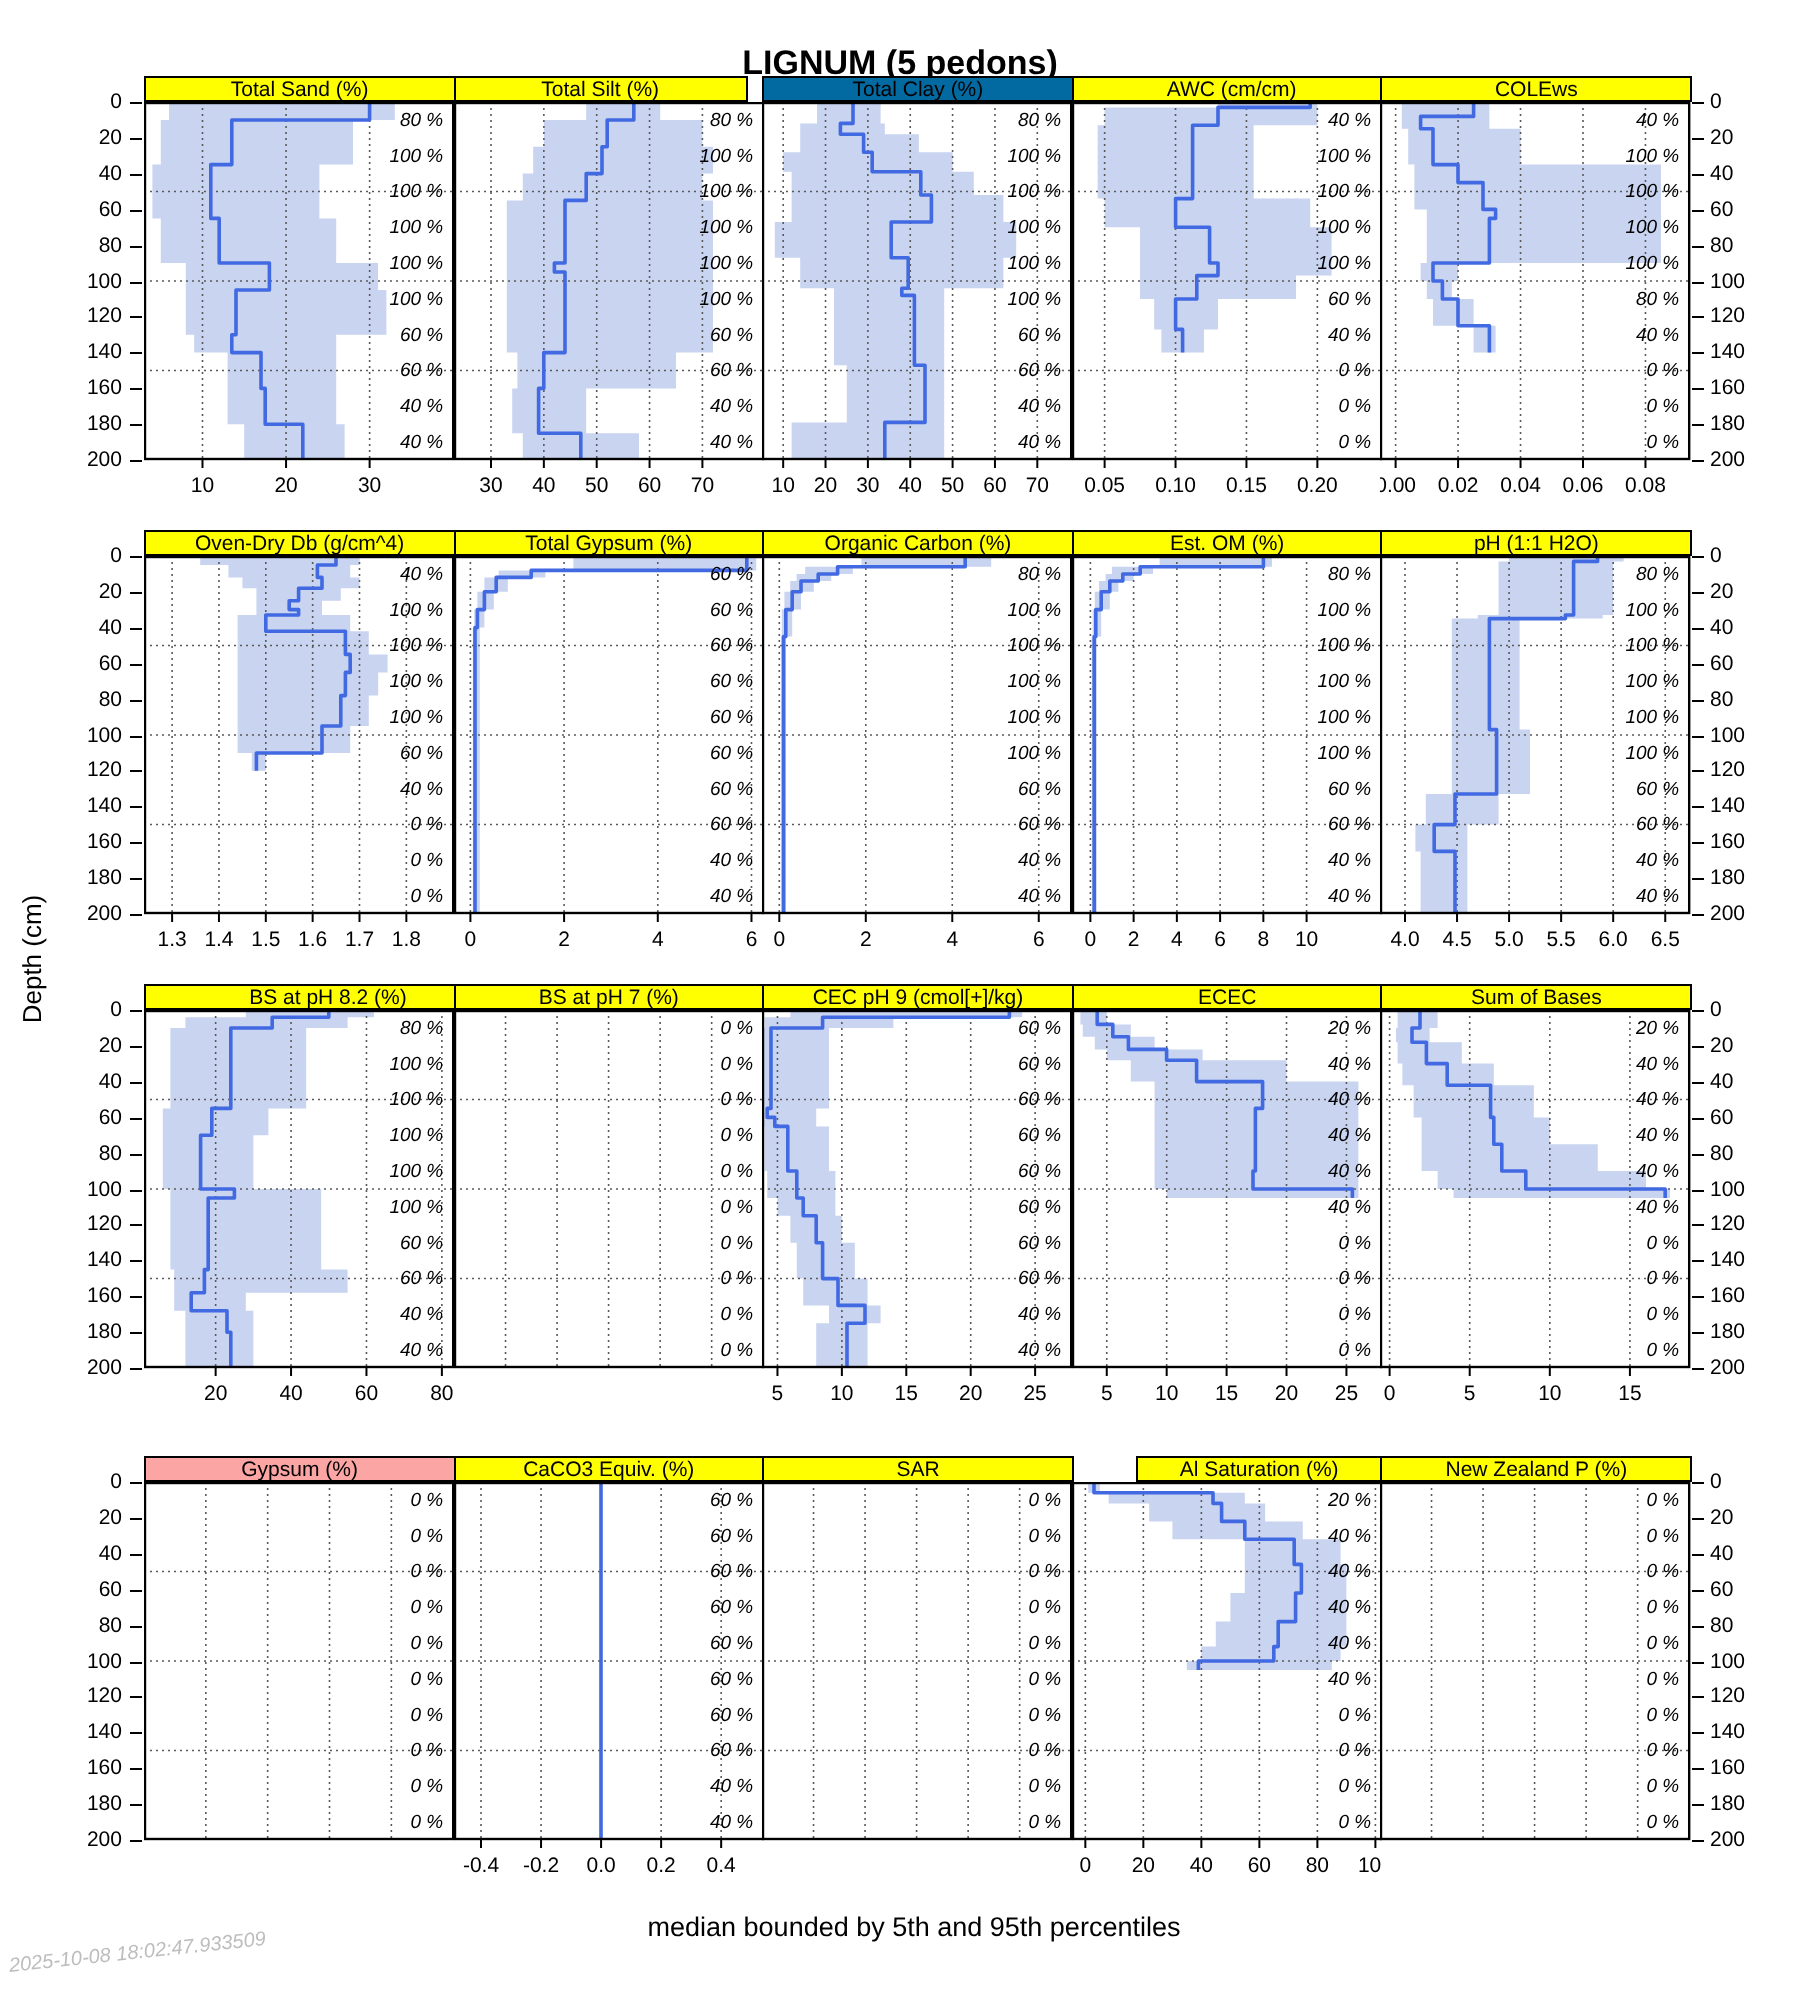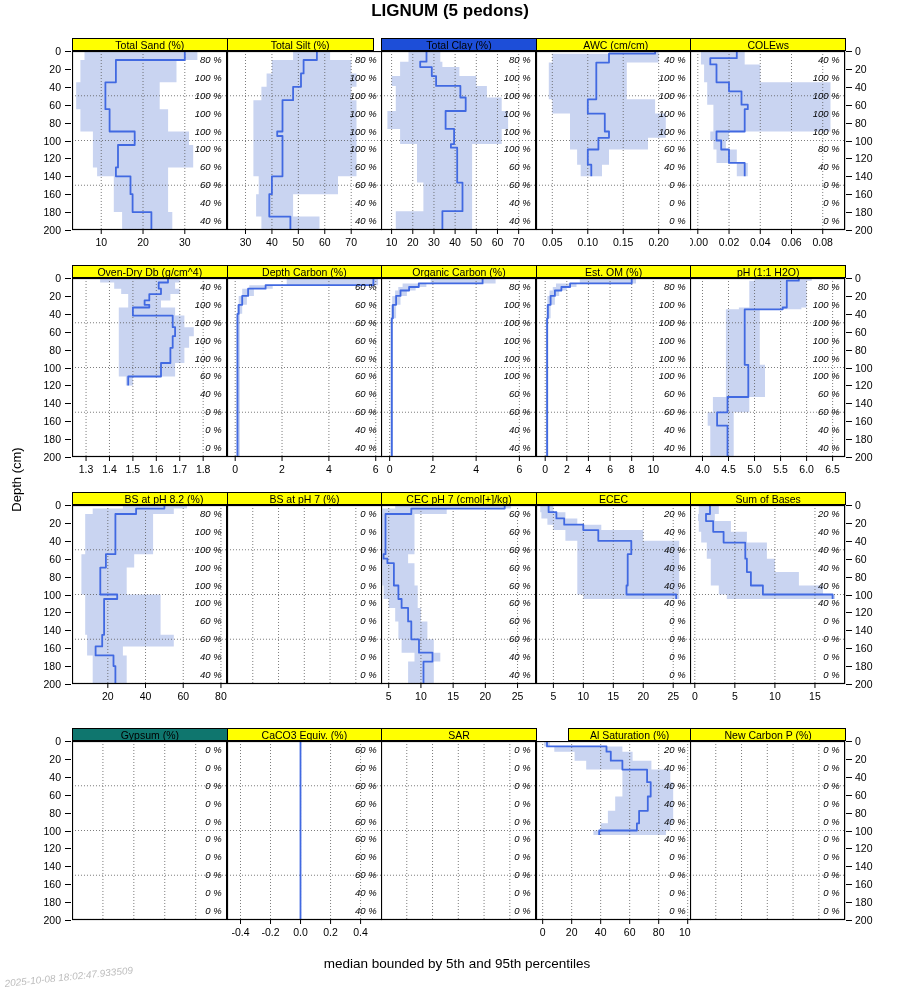--- a/index.html
+++ b/index.html
@@ -1,18 +1,18 @@
 <!DOCTYPE html>
 <html><head>
 <meta charset="utf-8">
 <style>
   html,body{margin:0;padding:0;background:#ffffff;}
   body{width:900px;height:1000px;position:relative;overflow:hidden;
        font-family:"Liberation Sans","DejaVu Sans",sans-serif;color:#000;}
-  #figure-title{position:absolute;top:1px;left:0;right:0;text-align:center;
+  #figure-title{position:absolute;top:22px;left:0;right:0;text-align:center;
        font-size:17px;font-weight:bold;}
   #caption{position:absolute;top:956px;left:14px;right:0;text-align:center;font-size:13.5px;}
   #watermark{position:absolute;top:978px;left:4px;font-size:10px;font-style:italic;
        color:#bdbdbd;transform:rotate(-6deg);transform-origin:left top;white-space:nowrap;}
   #depth-axis-title{position:absolute;left:-34px;top:472px;width:100px;text-align:center;
        font-size:13px;transform:rotate(-90deg);}
   .panel{position:absolute;}
   .strip{height:13px;background:#ffff00;border:1px solid #000;box-sizing:border-box;
        text-align:center;font-size:10.5px;line-height:12px;overflow:hidden;white-space:nowrap;}
   .panel svg{display:block;}
@@ -88,21 +88,21 @@
         <text x="44.92649572649573" y="195" text-anchor="middle" font-size="10.5" fill="#000">40</text>
         <line x1="71.35384615384615" y1="179" x2="71.35384615384615" y2="183" stroke="#000" stroke-width="1"></line>
         <text x="71.35384615384615" y="195" text-anchor="middle" font-size="10.5" fill="#000">50</text>
         <line x1="97.78119658119657" y1="179" x2="97.78119658119657" y2="183" stroke="#000" stroke-width="1"></line>
         <text x="97.78119658119657" y="195" text-anchor="middle" font-size="10.5" fill="#000">60</text>
         <line x1="124.20854700854701" y1="179" x2="124.20854700854701" y2="183" stroke="#000" stroke-width="1"></line>
         <text x="124.20854700854701" y="195" text-anchor="middle" font-size="10.5" fill="#000">70</text>
       </svg>
     </div>
     <div class="panel" style="left: 381.2px; top: 38px; width: 155.6px;">
-      <div class="strip" style="background: #1d4ed8;">Total Clay (%)</div>
+      <div class="strip" style="background: #0369a1;">Total Clay (%)</div>
       <svg width="155.6" height="205" viewBox="0 0 155.6 205">
         <polygon points="59.3,0.0 59.3,10.7 61.4,10.7 61.4,16.1 78.4,16.1 78.4,25.1 95.3,25.1 95.3,34.9 105.9,34.9 105.9,46.5 120.7,46.5 120.7,60.0 127.1,60.0 127.1,77.9 120.7,77.9 120.7,93.1 91.1,93.1 91.1,96.7 91.1,96.7 91.1,131.6 91.1,131.6 91.1,160.2 91.1,160.2 91.1,179.0 14.8,179.0 14.8,160.2 42.4,160.2 42.4,131.6 36.0,131.6 36.0,96.7 36.0,96.7 36.0,93.1 19.1,93.1 19.1,77.9 6.4,77.9 6.4,60.0 14.8,60.0 14.8,46.5 14.8,46.5 14.8,34.9 10.6,34.9 10.6,25.1 19.1,25.1 19.1,16.1 19.1,16.1 19.1,10.7 27.5,10.7 27.5,0.0" fill="#c9d4f1" stroke="none"></polygon>
         <line x1="10.58904109589041" y1="0" x2="10.58904109589041" y2="179" stroke="#595959" stroke-width="0.8" stroke-dasharray="1,2"></line>
         <line x1="31.76712328767123" y1="0" x2="31.76712328767123" y2="179" stroke="#595959" stroke-width="0.8" stroke-dasharray="1,2"></line>
         <line x1="52.94520547945205" y1="0" x2="52.94520547945205" y2="179" stroke="#595959" stroke-width="0.8" stroke-dasharray="1,2"></line>
         <line x1="74.12328767123287" y1="0" x2="74.12328767123287" y2="179" stroke="#595959" stroke-width="0.8" stroke-dasharray="1,2"></line>
         <line x1="95.3013698630137" y1="0" x2="95.3013698630137" y2="179" stroke="#595959" stroke-width="0.8" stroke-dasharray="1,2"></line>
         <line x1="116.47945205479452" y1="0" x2="116.47945205479452" y2="179" stroke="#595959" stroke-width="0.8" stroke-dasharray="1,2"></line>
         <line x1="137.65753424657535" y1="0" x2="137.65753424657535" y2="179" stroke="#595959" stroke-width="0.8" stroke-dasharray="1,2"></line>
         <line x1="0" y1="0" x2="154.6" y2="0" stroke="#595959" stroke-width="0.8" stroke-dasharray="1,2"></line>
@@ -246,21 +246,21 @@
         <text x="60.903030303030306" y="195" text-anchor="middle" font-size="10.5" fill="#000">1.5</text>
         <line x1="84.32727272727276" y1="179" x2="84.32727272727276" y2="183" stroke="#000" stroke-width="1"></line>
         <text x="84.32727272727276" y="195" text-anchor="middle" font-size="10.5" fill="#000">1.6</text>
         <line x1="107.75151515151515" y1="179" x2="107.75151515151515" y2="183" stroke="#000" stroke-width="1"></line>
         <text x="107.75151515151515" y="195" text-anchor="middle" font-size="10.5" fill="#000">1.7</text>
         <line x1="131.1757575757576" y1="179" x2="131.1757575757576" y2="183" stroke="#000" stroke-width="1"></line>
         <text x="131.1757575757576" y="195" text-anchor="middle" font-size="10.5" fill="#000">1.8</text>
       </svg>
     </div>
     <div class="panel" style="left: 226.6px; top: 265px; width: 155.6px;">
-      <div class="strip" style="background: rgb(255, 255, 0);">Depth Carbon (%)</div>
+      <div class="strip" style="background: rgb(255, 255, 0);">Total Gypsum (%)</div>
       <svg width="155.6" height="205" viewBox="0 0 155.6 205">
         <polygon points="151.1,0.0 151.1,7.2 45.7,7.2 45.7,10.7 26.9,10.7 26.9,17.9 19.9,17.9 19.9,26.8 15.2,26.8 15.2,35.8 12.9,35.8 12.9,179.0 9.4,179.0 9.4,35.8 10.1,35.8 10.1,26.8 11.7,26.8 11.7,17.9 15.2,17.9 15.2,10.7 22.3,10.7 22.3,7.2 59.7,7.2 59.7,0.0" fill="#c9d4f1" stroke="none"></polygon>
         <line x1="8.19848484848485" y1="0" x2="8.19848484848485" y2="179" stroke="#595959" stroke-width="0.8" stroke-dasharray="1,2"></line>
         <line x1="55.0469696969697" y1="0" x2="55.0469696969697" y2="179" stroke="#595959" stroke-width="0.8" stroke-dasharray="1,2"></line>
         <line x1="101.89545454545454" y1="0" x2="101.89545454545454" y2="179" stroke="#595959" stroke-width="0.8" stroke-dasharray="1,2"></line>
         <line x1="148.7439393939394" y1="0" x2="148.7439393939394" y2="179" stroke="#595959" stroke-width="0.8" stroke-dasharray="1,2"></line>
         <line x1="0" y1="0" x2="154.6" y2="0" stroke="#595959" stroke-width="0.8" stroke-dasharray="1,2"></line>
         <line x1="0" y1="44.75" x2="154.6" y2="44.75" stroke="#595959" stroke-width="0.8" stroke-dasharray="1,2"></line>
         <line x1="0" y1="89.5" x2="154.6" y2="89.5" stroke="#595959" stroke-width="0.8" stroke-dasharray="1,2"></line>
         <line x1="0" y1="134.25" x2="154.6" y2="134.25" stroke="#595959" stroke-width="0.8" stroke-dasharray="1,2"></line>
@@ -459,21 +459,21 @@
         <text x="149.6" y="83.55" text-anchor="end" font-size="9.5" font-style="italic" fill="#000">0 %</text>
         <text x="149.6" y="101.45" text-anchor="end" font-size="9.5" font-style="italic" fill="#000">0 %</text>
         <text x="149.6" y="119.35000000000001" text-anchor="end" font-size="9.5" font-style="italic" fill="#000">0 %</text>
         <text x="149.6" y="137.25" text-anchor="end" font-size="9.5" font-style="italic" fill="#000">0 %</text>
         <text x="149.6" y="155.15" text-anchor="end" font-size="9.5" font-style="italic" fill="#000">0 %</text>
         <text x="149.6" y="173.04999999999998" text-anchor="end" font-size="9.5" font-style="italic" fill="#000">0 %</text>
         <rect x="0.5" y="0.5" width="154.1" height="178" fill="none" stroke="#000000" stroke-width="1.2"></rect>
       </svg>
     </div>
     <div class="panel" style="left: 381.2px; top: 492px; width: 155.6px;">
-      <div class="strip" style="background: rgb(255, 255, 0);">CEC pH 7 (cmol[+]/kg)</div>
+      <div class="strip" style="background: rgb(255, 255, 0);">CEC pH 9 (cmol[+]/kg)</div>
       <svg width="155.6" height="205" viewBox="0 0 155.6 205">
         <polygon points="130.1,0.0 130.1,3.6 65.7,3.6 65.7,9.0 33.5,9.0 33.5,49.2 27.1,49.2 27.1,53.7 27.1,53.7 27.1,58.2 33.5,58.2 33.5,80.5 36.7,80.5 36.7,94.0 36.7,94.0 36.7,102.9 39.9,102.9 39.9,116.4 46.4,116.4 46.4,134.3 52.8,134.3 52.8,147.7 59.3,147.7 59.3,156.6 52.8,156.6 52.8,179.0 27.1,179.0 27.1,156.6 33.5,156.6 33.5,147.7 20.6,147.7 20.6,134.3 17.4,134.3 17.4,116.4 14.2,116.4 14.2,102.9 7.7,102.9 7.7,94.0 2.6,94.0 2.6,80.5 1.3,80.5 1.3,58.2 0.6,58.2 0.6,53.7 0.6,53.7 0.6,49.2 0.6,49.2 0.6,9.0 1.3,9.0 1.3,3.6 14.2,3.6 14.2,0.0" fill="#c9d4f1" stroke="none"></polygon>
         <line x1="7.730000000000001" y1="0" x2="7.730000000000001" y2="179" stroke="#595959" stroke-width="0.8" stroke-dasharray="1,2"></line>
         <line x1="39.93833333333333" y1="0" x2="39.93833333333333" y2="179" stroke="#595959" stroke-width="0.8" stroke-dasharray="1,2"></line>
         <line x1="72.14666666666666" y1="0" x2="72.14666666666666" y2="179" stroke="#595959" stroke-width="0.8" stroke-dasharray="1,2"></line>
         <line x1="104.35499999999999" y1="0" x2="104.35499999999999" y2="179" stroke="#595959" stroke-width="0.8" stroke-dasharray="1,2"></line>
         <line x1="136.56333333333333" y1="0" x2="136.56333333333333" y2="179" stroke="#595959" stroke-width="0.8" stroke-dasharray="1,2"></line>
         <line x1="0" y1="0" x2="154.6" y2="0" stroke="#595959" stroke-width="0.8" stroke-dasharray="1,2"></line>
         <line x1="0" y1="44.75" x2="154.6" y2="44.75" stroke="#595959" stroke-width="0.8" stroke-dasharray="1,2"></line>
         <line x1="0" y1="89.5" x2="154.6" y2="89.5" stroke="#595959" stroke-width="0.8" stroke-dasharray="1,2"></line>
@@ -570,21 +570,21 @@
         <text x="4.8062176165803105" y="195" text-anchor="middle" font-size="10.5" fill="#000">0</text>
         <line x1="44.858031088082896" y1="179" x2="44.858031088082896" y2="183" stroke="#000" stroke-width="1"></line>
         <text x="44.858031088082896" y="195" text-anchor="middle" font-size="10.5" fill="#000">5</text>
         <line x1="84.90984455958548" y1="179" x2="84.90984455958548" y2="183" stroke="#000" stroke-width="1"></line>
         <text x="84.90984455958548" y="195" text-anchor="middle" font-size="10.5" fill="#000">10</text>
         <line x1="124.96165803108808" y1="179" x2="124.96165803108808" y2="183" stroke="#000" stroke-width="1"></line>
         <text x="124.96165803108808" y="195" text-anchor="middle" font-size="10.5" fill="#000">15</text>
       </svg>
     </div>
     <div class="panel" style="left: 72px; top: 728px; width: 155.6px;">
-      <div class="strip" style="background: #0f766e;">Gypsum (%)</div>
+      <div class="strip" style="background: #fca5a5;">Gypsum (%)</div>
       <svg width="155.6" height="205" viewBox="0 0 155.6 205">
         <line x1="30.92" y1="0" x2="30.92" y2="179" stroke="#595959" stroke-width="0.8" stroke-dasharray="1,2"></line>
         <line x1="61.84" y1="0" x2="61.84" y2="179" stroke="#595959" stroke-width="0.8" stroke-dasharray="1,2"></line>
         <line x1="92.75999999999999" y1="0" x2="92.75999999999999" y2="179" stroke="#595959" stroke-width="0.8" stroke-dasharray="1,2"></line>
         <line x1="123.68" y1="0" x2="123.68" y2="179" stroke="#595959" stroke-width="0.8" stroke-dasharray="1,2"></line>
         <line x1="0" y1="0" x2="154.6" y2="0" stroke="#595959" stroke-width="0.8" stroke-dasharray="1,2"></line>
         <line x1="0" y1="44.75" x2="154.6" y2="44.75" stroke="#595959" stroke-width="0.8" stroke-dasharray="1,2"></line>
         <line x1="0" y1="89.5" x2="154.6" y2="89.5" stroke="#595959" stroke-width="0.8" stroke-dasharray="1,2"></line>
         <line x1="0" y1="134.25" x2="154.6" y2="134.25" stroke="#595959" stroke-width="0.8" stroke-dasharray="1,2"></line>
         <line x1="0" y1="178.5" x2="154.6" y2="178.5" stroke="#595959" stroke-width="0.8" stroke-dasharray="1,2"></line>
@@ -699,21 +699,21 @@
         <text x="64.68255159474671" y="195" text-anchor="middle" font-size="10.5" fill="#000">40</text>
         <line x1="93.68818011257035" y1="179" x2="93.68818011257035" y2="183" stroke="#000" stroke-width="1"></line>
         <text x="93.68818011257035" y="195" text-anchor="middle" font-size="10.5" fill="#000">60</text>
         <line x1="122.69380863039399" y1="179" x2="122.69380863039399" y2="183" stroke="#000" stroke-width="1"></line>
         <text x="122.69380863039399" y="195" text-anchor="middle" font-size="10.5" fill="#000">80</text>
         <line x1="151.69943714821764" y1="179" x2="151.69943714821764" y2="183" stroke="#000" stroke-width="1"></line>
         <text x="151.69943714821764" y="195" text-anchor="middle" font-size="10.5" fill="#000">100</text>
       </svg>
     </div>
     <div class="panel" style="left: 690.4px; top: 728px; width: 155.6px;">
-      <div class="strip" style="background: rgb(255, 255, 0);">New Carbon P (%)</div>
+      <div class="strip" style="background: rgb(255, 255, 0);">New Zealand P (%)</div>
       <svg width="155.6" height="205" viewBox="0 0 155.6 205">
         <line x1="25.766666666666666" y1="0" x2="25.766666666666666" y2="179" stroke="#595959" stroke-width="0.8" stroke-dasharray="1,2"></line>
         <line x1="51.53333333333333" y1="0" x2="51.53333333333333" y2="179" stroke="#595959" stroke-width="0.8" stroke-dasharray="1,2"></line>
         <line x1="77.3" y1="0" x2="77.3" y2="179" stroke="#595959" stroke-width="0.8" stroke-dasharray="1,2"></line>
         <line x1="103.06666666666666" y1="0" x2="103.06666666666666" y2="179" stroke="#595959" stroke-width="0.8" stroke-dasharray="1,2"></line>
         <line x1="128.83333333333334" y1="0" x2="128.83333333333334" y2="179" stroke="#595959" stroke-width="0.8" stroke-dasharray="1,2"></line>
         <line x1="0" y1="0" x2="154.6" y2="0" stroke="#595959" stroke-width="0.8" stroke-dasharray="1,2"></line>
         <line x1="0" y1="44.75" x2="154.6" y2="44.75" stroke="#595959" stroke-width="0.8" stroke-dasharray="1,2"></line>
         <line x1="0" y1="89.5" x2="154.6" y2="89.5" stroke="#595959" stroke-width="0.8" stroke-dasharray="1,2"></line>
         <line x1="0" y1="134.25" x2="154.6" y2="134.25" stroke="#595959" stroke-width="0.8" stroke-dasharray="1,2"></line>

